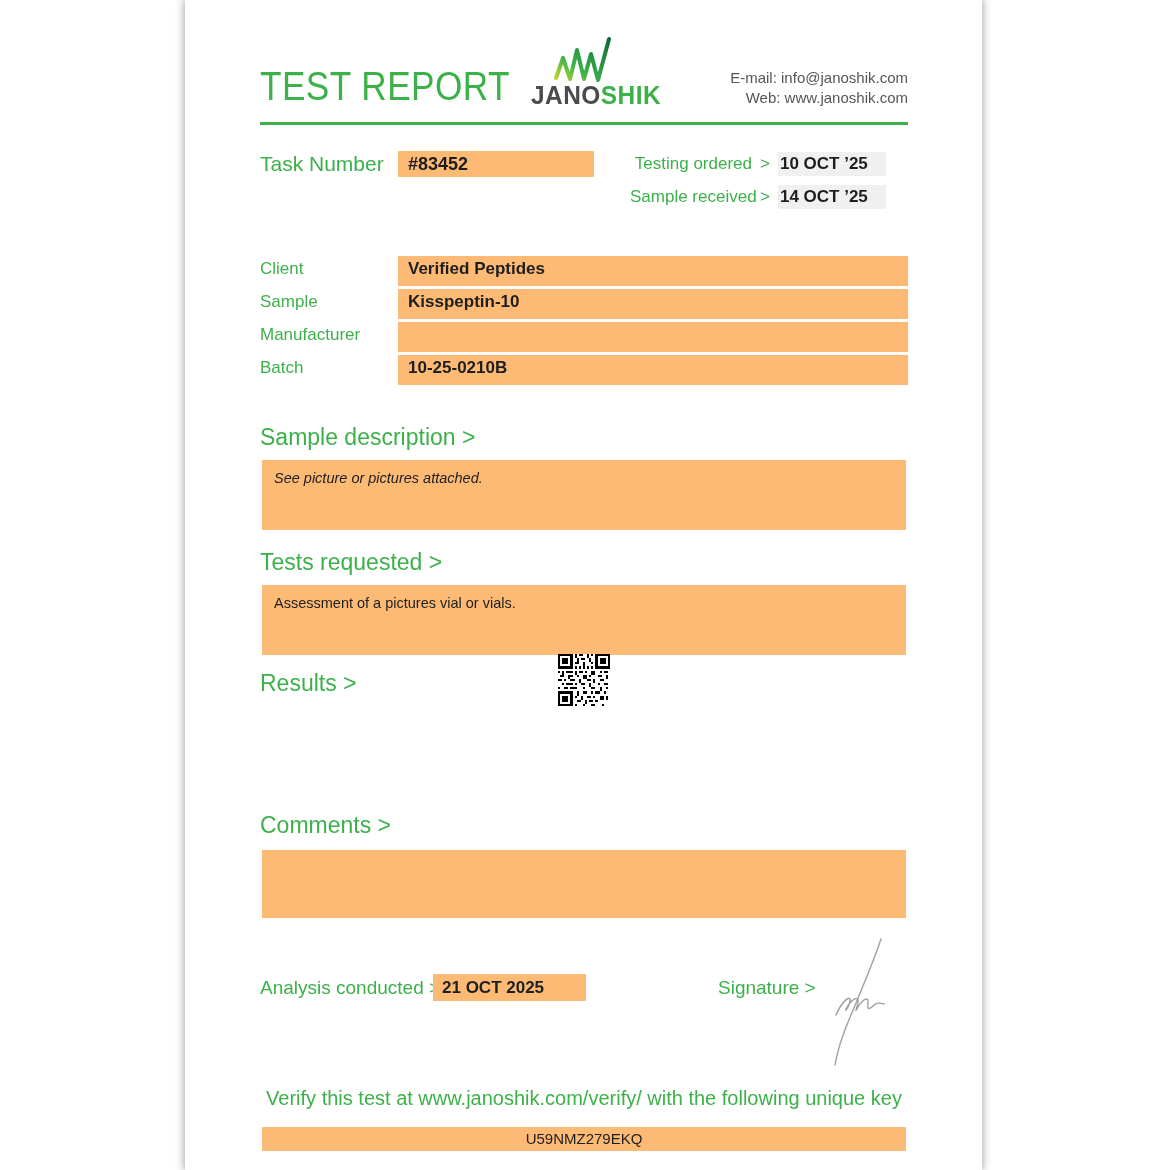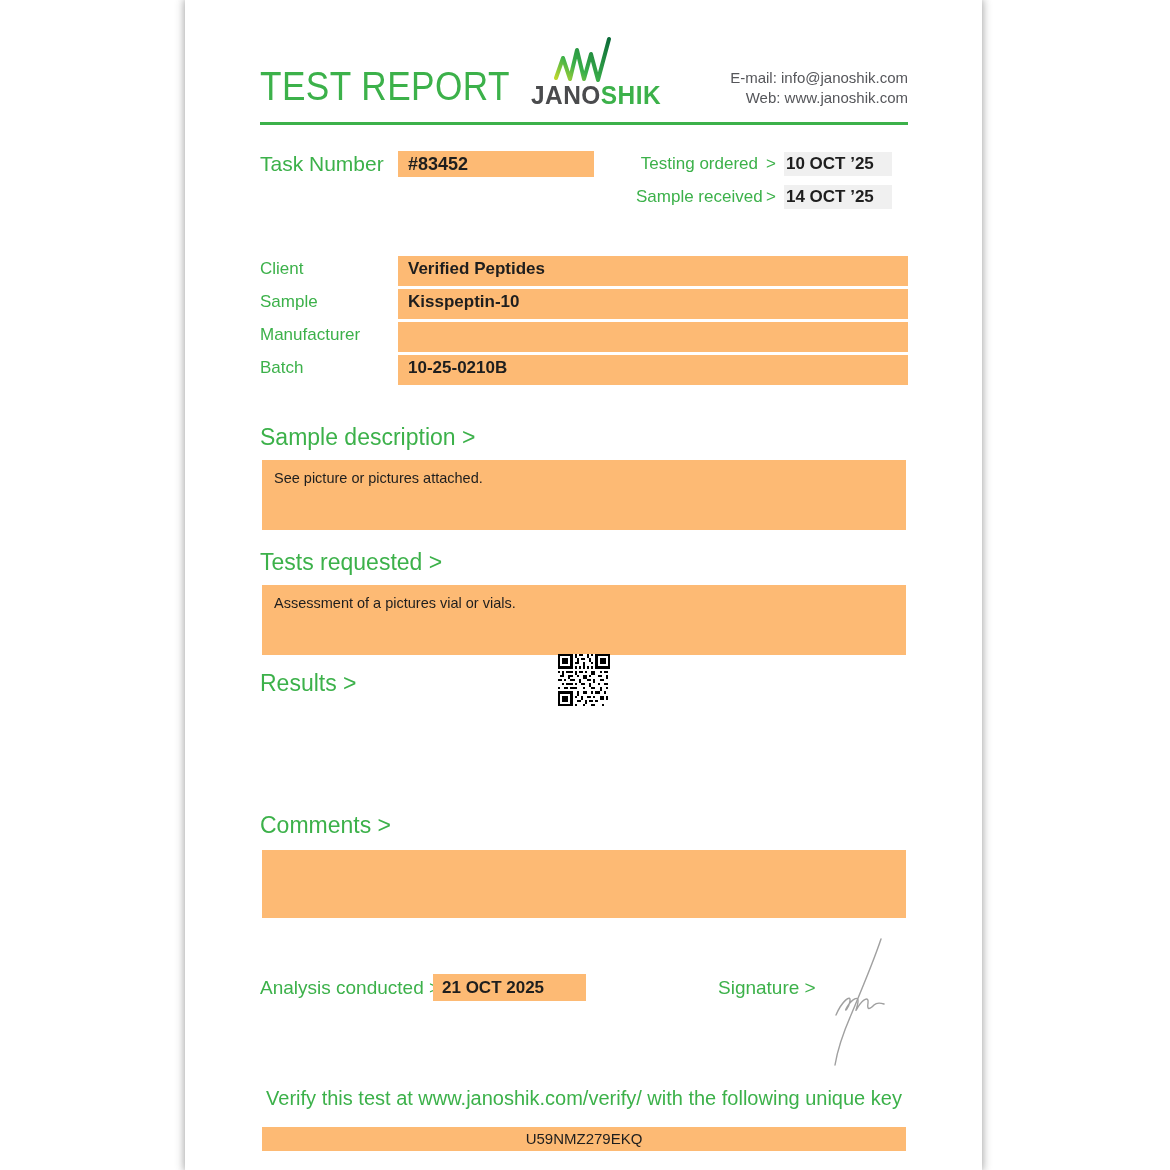--- a/index.html
+++ b/index.html
@@ -18,33 +18,33 @@
              transform:scaleX(.94);transform-origin:left;white-space:nowrap;}
   .logo-jano{color:#4a4b4d;}
   .logo-shik{color:#3cb14a;}
   .contact{right:74px;top:68px;text-align:right;font-size:15px;line-height:20px;color:#55565a;}
   .rule{left:75px;top:122px;width:648px;height:3px;background:#3cb14a;}
   
   .task-label{left:75px;top:152px;font-size:21px;}
   .task-box{left:213px;top:151px;width:186px;height:26px;line-height:26px;
             padding-left:10px;font-size:18px;font-weight:bold;color:#1e1e1e;}
   .daterow{position:absolute;display:flex;align-items:center;gap:8px;}
-  .daterow .lbl{font-size:17px;color:#3cb14a;width:122px;text-align:right;white-space:nowrap;margin-left:6px;}
+  .daterow .lbl{font-size:17px;color:#3cb14a;width:122px;text-align:right;white-space:nowrap;}
   .daterow .arr{font-size:17px;color:#3cb14a;}
   .daterow .dbox{width:106px;height:24px;line-height:24px;background:#f0f0f0;
                  padding-left:2px;font-size:17px;font-weight:bold;color:#1e1e1e;white-space:nowrap;}
   .dr1{left:445px;top:152px;} .dr2{left:445px;top:185px;}
   
   .field-label{left:75px;font-size:17px;color:#3cb14a;white-space:nowrap;}
   .field-box{left:213px;width:500px;height:30px;line-height:26px;padding-left:10px;
              font-size:17px;font-weight:bold;color:#1e1e1e;white-space:nowrap;}
   
   .sec-head{left:75px;font-size:23px;color:#3cb14a;white-space:nowrap;}
   .sec-box{left:77px;width:620px;padding:10px 12px;font-size:14.5px;color:#1e1e1e;}
-  .desc-box{top:460px;height:50px;}
+  .desc-box{top:460px;height:50px;font-style:italic;}
   .tests-box{top:585px;height:50px;}
   .comments-box{top:850px;height:48px;}
   .qr{left:373px;top:654px;}
   
   .results-table{left:77px;top:709px;width:644px;border-collapse:collapse;}
   .results-table td{border:2px solid #3cb14a;height:26px;font-size:15px;color:#1e1e1e;
                     padding:0 0 0 12px;width:50%;}
   
   .analysis-label{left:75px;top:977px;font-size:19px;}
   .analysis-box{left:248px;top:974px;width:144px;height:27px;line-height:27px;

